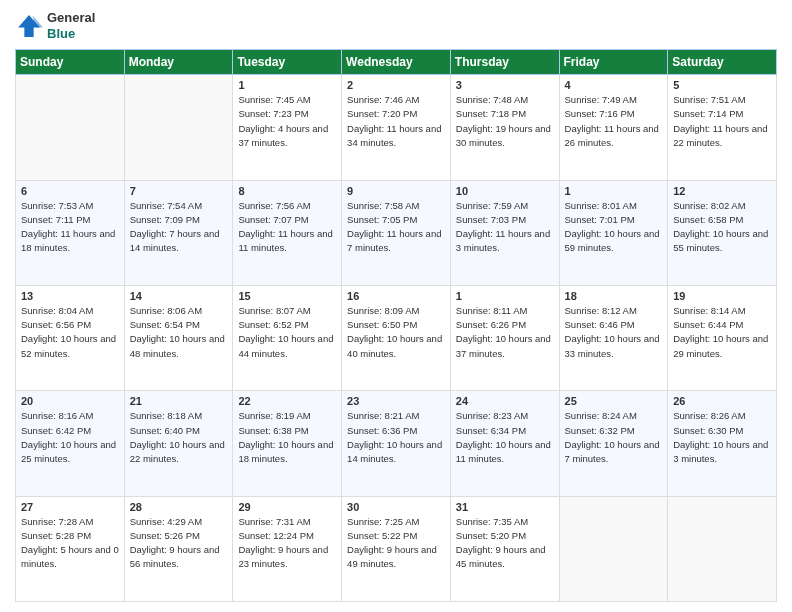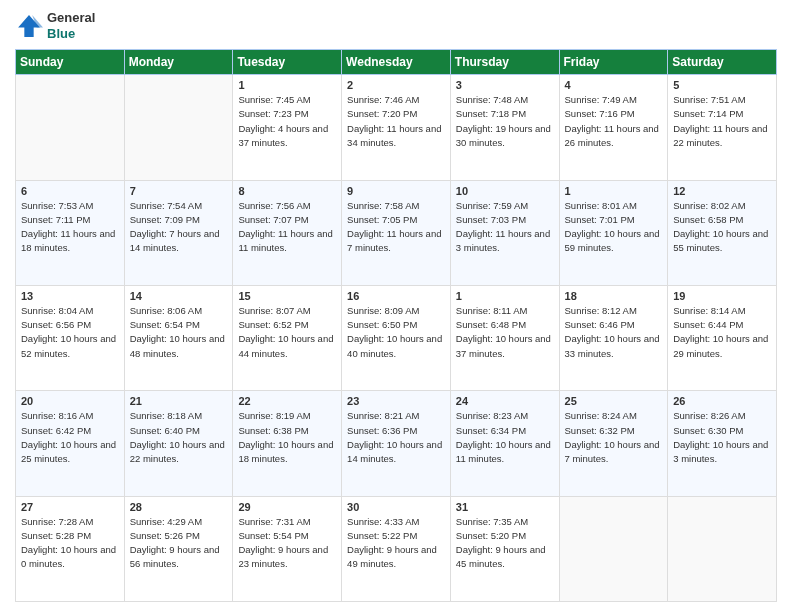--- a/index.html
+++ b/index.html
@@ -194,21 +194,21 @@
           <td>
             <span class="day-num">15</span>
             <div class="day-info"><span>Sunrise: 8:07 AM</span><br><span>Sunset: 6:52 PM</span><br><span>Daylight: 10 hours and 44 minutes.</span></div>
           </td>
           <td>
             <span class="day-num">16</span>
             <div class="day-info"><span>Sunrise: 8:09 AM</span><br><span>Sunset: 6:50 PM</span><br><span>Daylight: 10 hours and 40 minutes.</span></div>
           </td>
           <td>
             <span class="day-num">1</span>
-            <div class="day-info"><span>Sunrise: 8:11 AM</span><br><span>Sunset: 6:48 PM</span><br><span>Daylight: 10 hours and 37 minutes.</span></div>
+            <div class="day-info"><span>Sunrise: 8:11 AM</span><br><span>Sunset: 6:26 PM</span><br><span>Daylight: 10 hours and 37 minutes.</span></div>
           </td>
           <td>
             <span class="day-num">18</span>
             <div class="day-info"><span>Sunrise: 8:12 AM</span><br><span>Sunset: 6:46 PM</span><br><span>Daylight: 10 hours and 33 minutes.</span></div>
           </td>
           <td>
             <span class="day-num">19</span>
             <div class="day-info"><span>Sunrise: 8:14 AM</span><br><span>Sunset: 6:44 PM</span><br><span>Daylight: 10 hours and 29 minutes.</span></div>
           </td>
         </tr>
@@ -238,33 +238,33 @@
             <div class="day-info"><span>Sunrise: 8:24 AM</span><br><span>Sunset: 6:32 PM</span><br><span>Daylight: 10 hours and 7 minutes.</span></div>
           </td>
           <td>
             <span class="day-num">26</span>
             <div class="day-info"><span>Sunrise: 8:26 AM</span><br><span>Sunset: 6:30 PM</span><br><span>Daylight: 10 hours and 3 minutes.</span></div>
           </td>
         </tr>
         <tr>
           <td>
             <span class="day-num">27</span>
-            <div class="day-info"><span>Sunrise: 7:28 AM</span><br><span>Sunset: 5:28 PM</span><br><span>Daylight: 10 hours and 0 minutes.</span></div>
+            <div class="day-info"><span>Sunrise: 7:28 AM</span><br><span>Sunset: 5:28 PM</span><br><span>Daylight: 5 hours and 0 minutes.</span></div>
           </td>
           <td>
             <span class="day-num">28</span>
             <div class="day-info"><span>Sunrise: 4:29 AM</span><br><span>Sunset: 5:26 PM</span><br><span>Daylight: 9 hours and 56 minutes.</span></div>
           </td>
           <td>
             <span class="day-num">29</span>
-            <div class="day-info"><span>Sunrise: 7:31 AM</span><br><span>Sunset: 5:54 PM</span><br><span>Daylight: 9 hours and 23 minutes.</span></div>
+            <div class="day-info"><span>Sunrise: 7:31 AM</span><br><span>Sunset: 12:24 PM</span><br><span>Daylight: 9 hours and 23 minutes.</span></div>
           </td>
           <td>
             <span class="day-num">30</span>
-            <div class="day-info"><span>Sunrise: 4:33 AM</span><br><span>Sunset: 5:22 PM</span><br><span>Daylight: 9 hours and 49 minutes.</span></div>
+            <div class="day-info"><span>Sunrise: 7:25 AM</span><br><span>Sunset: 5:22 PM</span><br><span>Daylight: 9 hours and 49 minutes.</span></div>
           </td>
           <td>
             <span class="day-num">31</span>
             <div class="day-info"><span>Sunrise: 7:35 AM</span><br><span>Sunset: 5:20 PM</span><br><span>Daylight: 9 hours and 45 minutes.</span></div>
           </td>
           <td class="empty-cell"></td>
           <td class="empty-cell"></td>
         </tr>
       </tbody>
   </table>

